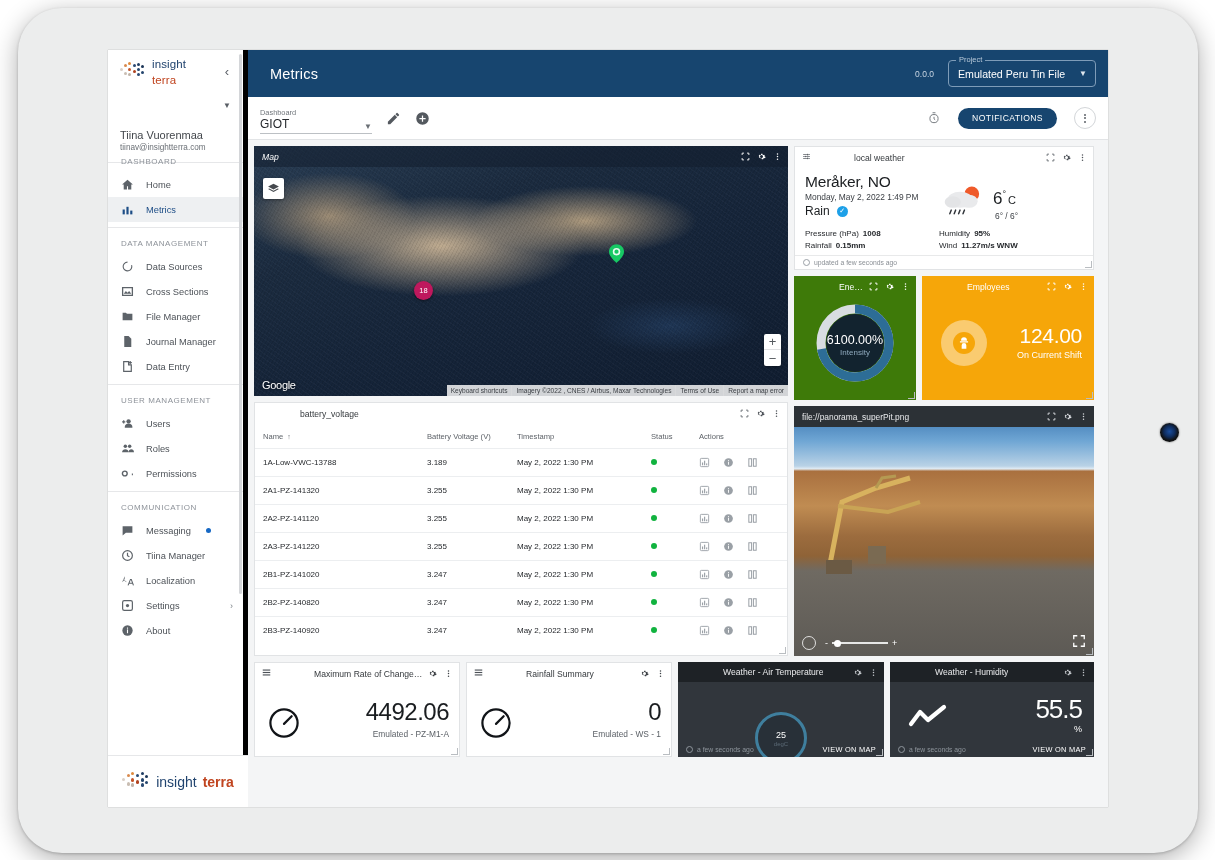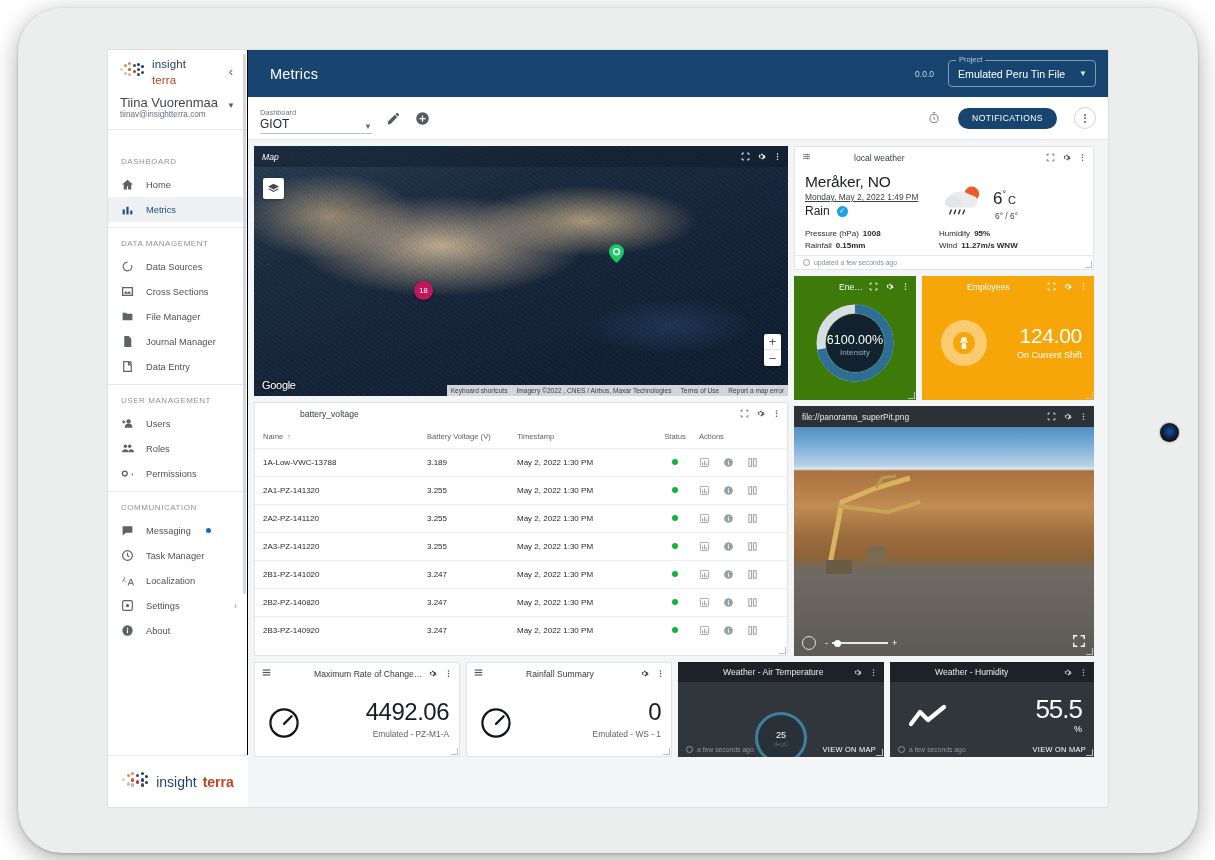--- a/index.html
+++ b/index.html
@@ -36,21 +36,21 @@
     background: #fff;
     overflow: hidden;
     box-shadow: 0 0 1px rgba(0,0,0,0.35);
   }
 
   
   #sidebar {
     position: absolute; left: 0; top: 0;
     width: 140px; height: 757px;
     background: #ffffff;
-    border-right: 1px solid #000000;
+    border-right: 5px solid #000000;
   }
   #brand-row {
     height: 42px; display: flex; align-items: center;
     padding: 0 8px 0 12px; gap: 6px;
   }
   .logo-dots { width: 26px; height: 18px; position: relative; flex: none; }
   .logo-dots i {
     position: absolute; border-radius: 50%; display: block;
   }
   .brand-text { line-height: 1.0; }
@@ -59,21 +59,21 @@
   #collapse-btn {
     margin-left: auto; color: #5a5f66; font-size: 13px; cursor: pointer;
     width: 16px; text-align: center;
   }
   #user-block {
     padding: 4px 12px 8px 12px;
     border-bottom: 1px solid #e6e7e9;
     display: flex; align-items: flex-start;
   }
   #user-name { font-size: 9.5px; color: #3c4category; color: #3f4347; }
-  #user-name { font-size: 13px; color: #42464b; line-height: 13px; }
+  #user-name { font-size: 11px; color: #42464b; line-height: 13px; margin-top: 33px; }
   #user-email { font-size: 8.2px; color: #6b7076; line-height: 12px; }
   #user-caret { margin-left: auto; color: #5a5f66; font-size: 8px; padding-top: 5px; }
 
   #nav-scroll {
     position: absolute; top: 96px; bottom: 52px; left: 0; right: 0;
     overflow: hidden;
   }
   .nav-group-label {
     font-size: 8px; letter-spacing: .55px; color: #8d9299;
     padding: 11px 0 6px 13px; text-transform: uppercase;
@@ -234,21 +234,21 @@
   #map-attrib {
     position: absolute; right: 0; bottom: 0; display: flex;
     background: rgba(245,245,245,.85); font-size: 6.6px; color: #3b3f44;
   }
   #map-attrib span { padding: 2px 4px; border-left: 1px solid #d8d9db; white-space: nowrap; }
   #map-attrib span:first-child { border-left: none; }
 
   
   #widget-weather { left: 546px; top: 6px; width: 300px; height: 124px; }
   #wx-city { font-size: 15.5px; color: #1b1e21; padding: 5px 0 0 10px; letter-spacing: -.2px; }
-  #wx-date { font-size: 8.4px; color: #3d4146; padding: 1px 0 0 10px; text-decoration: underline; }
+  #wx-date { font-size: 8.4px; color: #3d4146; padding: 1px 0 0 10px; }
   #wx-cond-row { display: flex; align-items: center; gap: 7px; padding: 2px 0 0 10px; }
   #wx-cond { font-size: 12px; color: #1b1e21; }
   #wx-check {
     width: 11px; height: 11px; border-radius: 50%; background: #1da0e8;
     display: flex; align-items: center; justify-content: center;
     color: #fff; font-size: 7px;
   }
   #wx-icon { position: absolute; left: 146px; top: 38px; width: 44px; height: 34px; }
   #wx-temp { position: absolute; left: 198px; top: 42px; font-size: 17px; color: #1b1e21; }
   #wx-temp sup { font-size: 9px; vertical-align: super; }
@@ -314,21 +314,21 @@
     font-size: 7.6px; color: #5d6268; font-weight: normal; text-align: left;
     padding: 8px 0 7px 0; white-space: nowrap;
   }
   #tbl td {
     font-size: 8px; color: #26292d; padding: 8px 0; border-top: 1px solid #eceef0;
     white-space: nowrap;
   }
   #tbl .c-name { width: 172px; padding-left: 8px; }
   #tbl .c-volt { width: 90px; }
   #tbl .c-time { width: 134px; }
-  #tbl .c-status { width: 48px; text-align: center; }
+  #tbl .c-status { width: 48px; text-align: left; }
   #tbl .c-actions { }
   .sort-arrow { color: #5d6268; font-size: 7px; margin-left: 4px; }
   .status-dot {
     width: 6px; height: 6px; border-radius: 50%; background: #11b33f;
     display: inline-block;
   }
   .act-row { display: flex; gap: 13px; align-items: center; }
   .act-ico { cursor: pointer; color: #9aa0a6; display: flex; }
   .act-ico svg { width: 11px; height: 11px; }
 
@@ -552,21 +552,21 @@
           <span class="nav-label">Messaging</span>
           <span class="badge-dot"></span>
         </div>
         <div class="nav-item">
           <span class="nav-ico">
             <svg viewBox="0 0 24 24">
               <circle cx="12" cy="12" r="9" fill="none" stroke="currentColor" stroke-width="2.2"></circle>
               <path d="M12 7v5.5l3.5 2" fill="none" stroke="currentColor" stroke-width="2.2"></path>
             </svg>
           </span>
-          <span class="nav-label">Task Manager</span>
+          <span class="nav-label">Tiina Manager</span>
         </div>
         <div class="nav-item">
           <span class="nav-ico">
             <svg viewBox="0 0 24 24">
               <path d="M2 4h10M7 4v2.5c0 4-2 6.5-5 8.5M4 9c1.5 3 4 5 7 6"></path>
               <path d="M13 21l4.5-11h1.5L23 21M15 17h6" fill="none" stroke="currentColor" stroke-width="2"></path>
             </svg>
           </span>
           <span class="nav-label">Localization</span>
         </div>

